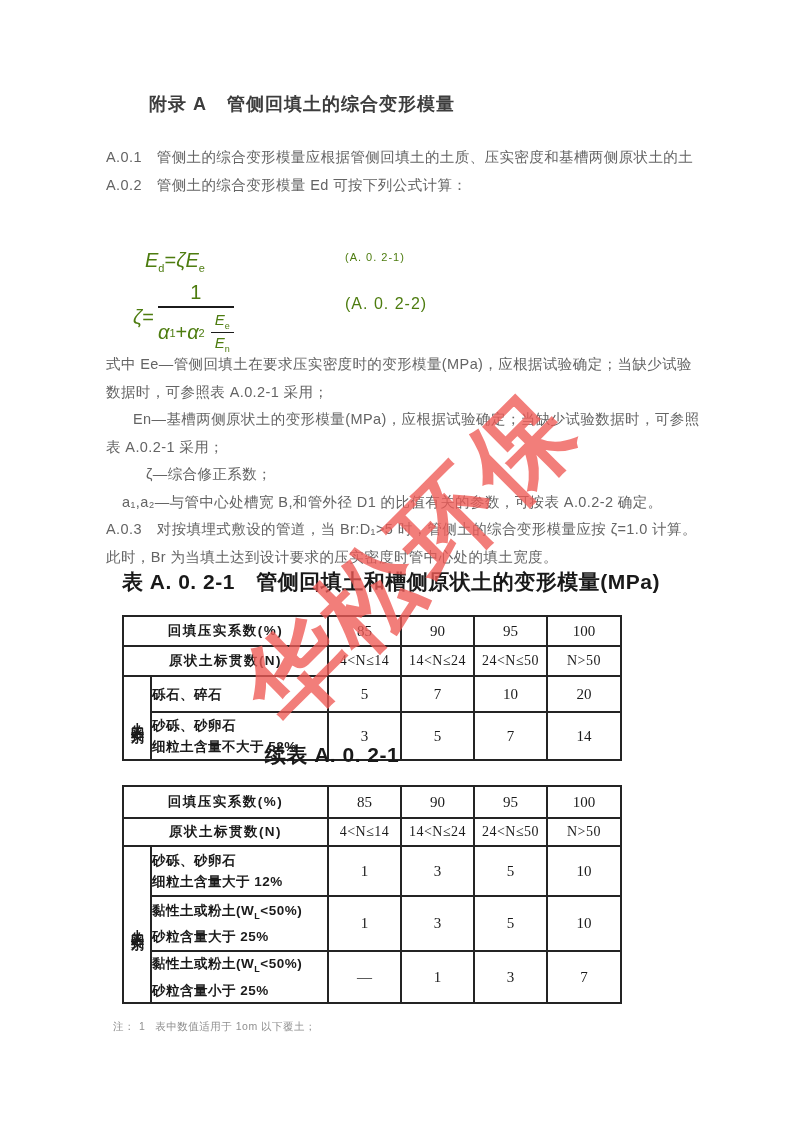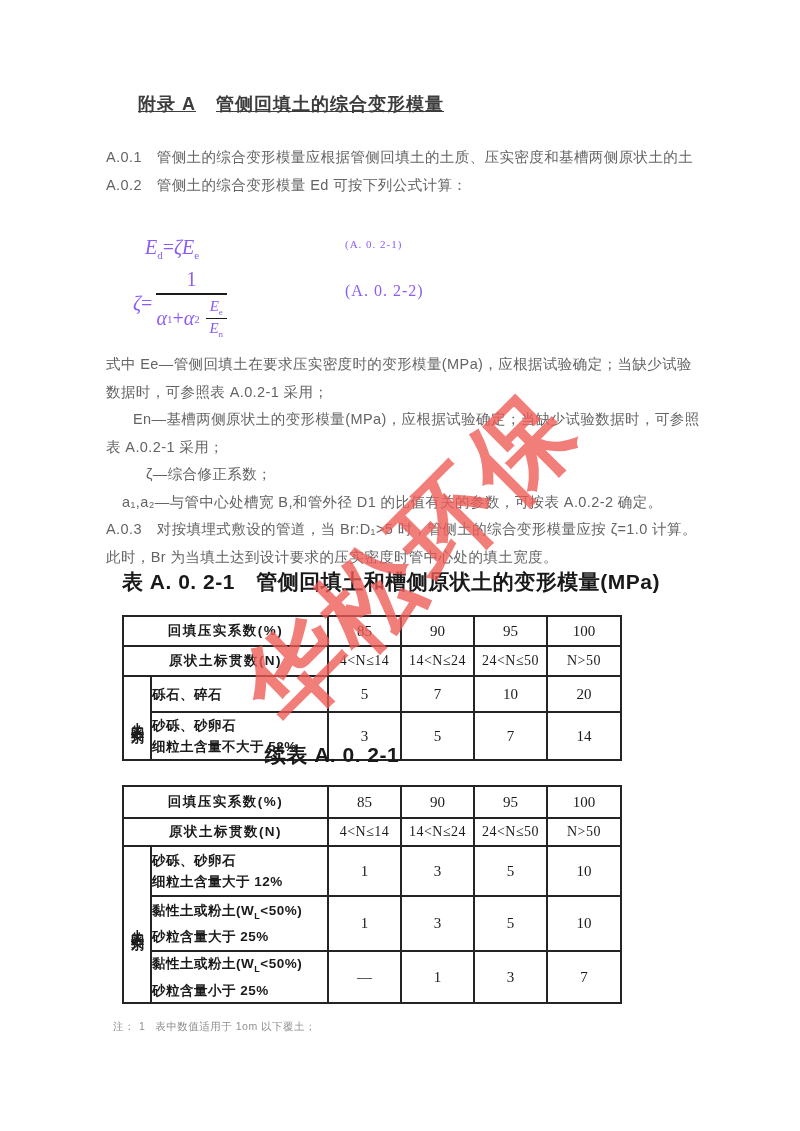--- a/index.html
+++ b/index.html
@@ -4,39 +4,38 @@
 <style>
   * { margin:0; padding:0; box-sizing:border-box; }
   html,body { background:#ffffff; }
   .page {
     position:relative; width:800px; height:1131px; margin:0 auto;
     background:#ffffff; overflow:hidden;
     font-family:"Liberation Sans", sans-serif;
   }
   
   .doc-title {
-    position:absolute; left:138px; top:92px;
+    position:absolute; left:149px; top:92px;
     font-size:18px; font-weight:bold; color:#3d3d3d; letter-spacing:1px;
     white-space:nowrap;
-    text-decoration:underline;
   }
   .doc-title .t2 { margin-left:20px; }
   
   .body-block { position:absolute; left:106px; width:610px; color:#646464;
     font-size:14.5px; }
   .block-a { top:144px; }
   .block-b { top:351px; }
   .bline { height:27.5px; line-height:27.5px; white-space:nowrap; letter-spacing:0.4px; }
   .ind-27 { padding-left:27px; }
   .ind-40 { padding-left:40px; }
   .ind-16 { padding-left:16px; }
   
   .formula-area {
-    position:absolute; left:133px; top:230px; width:380px; height:105px;
-    font-family:Liberation Serif, serif; color:#8b5cf6;
+    position:absolute; left:133px; top:243px; width:380px; height:105px;
+    font-family:Liberation Sans, sans-serif; color:#4d7c0f;
   }
   .formula-area i { font-style:italic; }
   .formula-area sub { font-size:11px; }
   .f-row1 { position:absolute; left:12px; top:6px; font-size:20px; }
   .f-label1 { position:absolute; left:212px; top:8px; font-size:11px; letter-spacing:1px; }
   .f-row2 { position:absolute; left:0px; top:38px; font-size:20px;
     display:flex; align-items:center; }
   .f-label2 { position:absolute; left:212px; top:52px; font-size:16px; letter-spacing:1px; }
   .frac { display:inline-flex; flex-direction:column; align-items:center;
     vertical-align:middle; margin-left:4px; }

